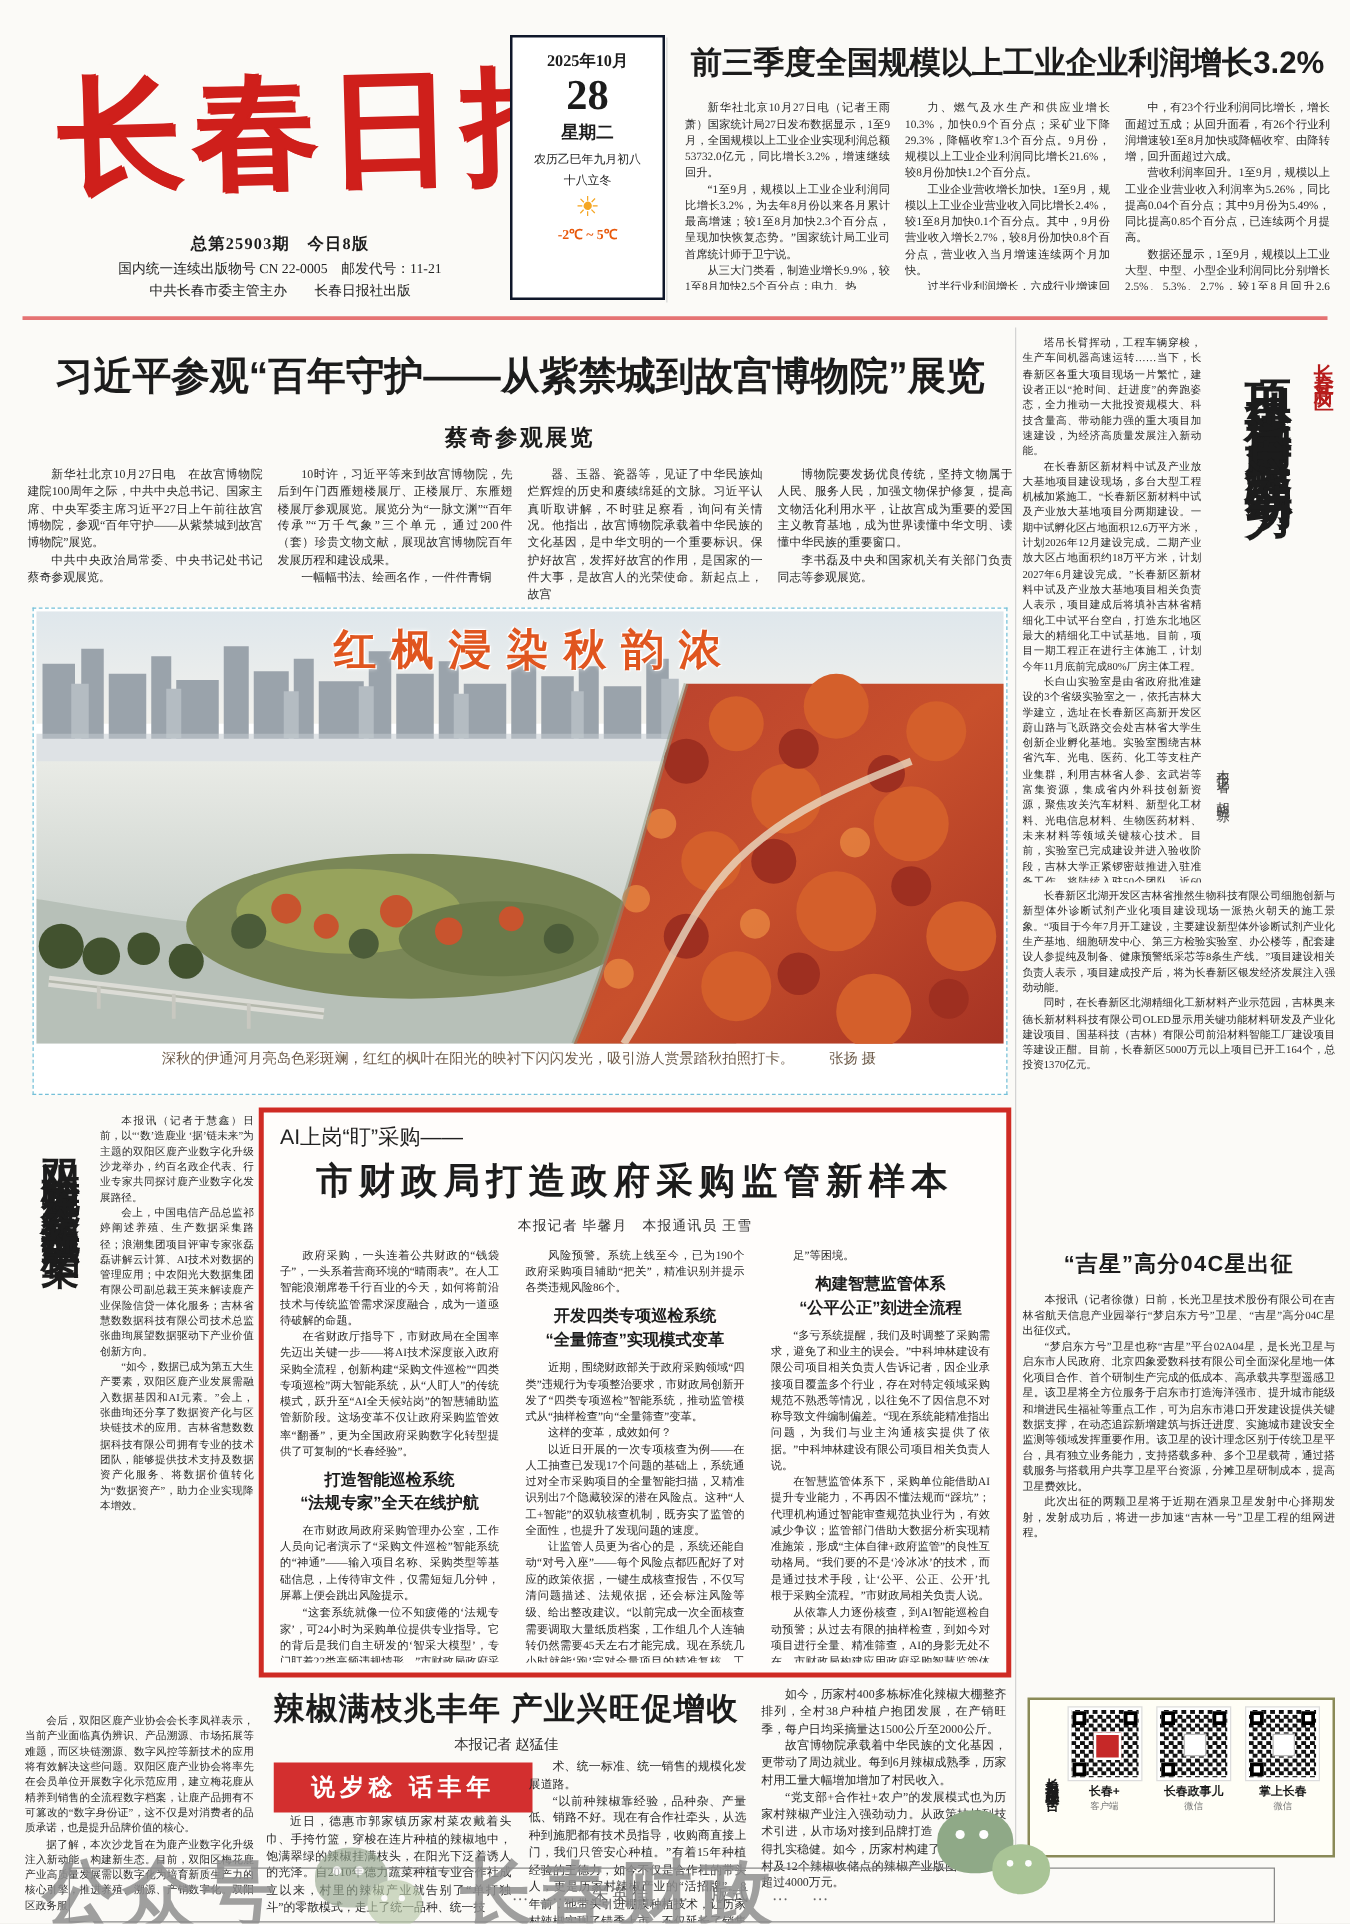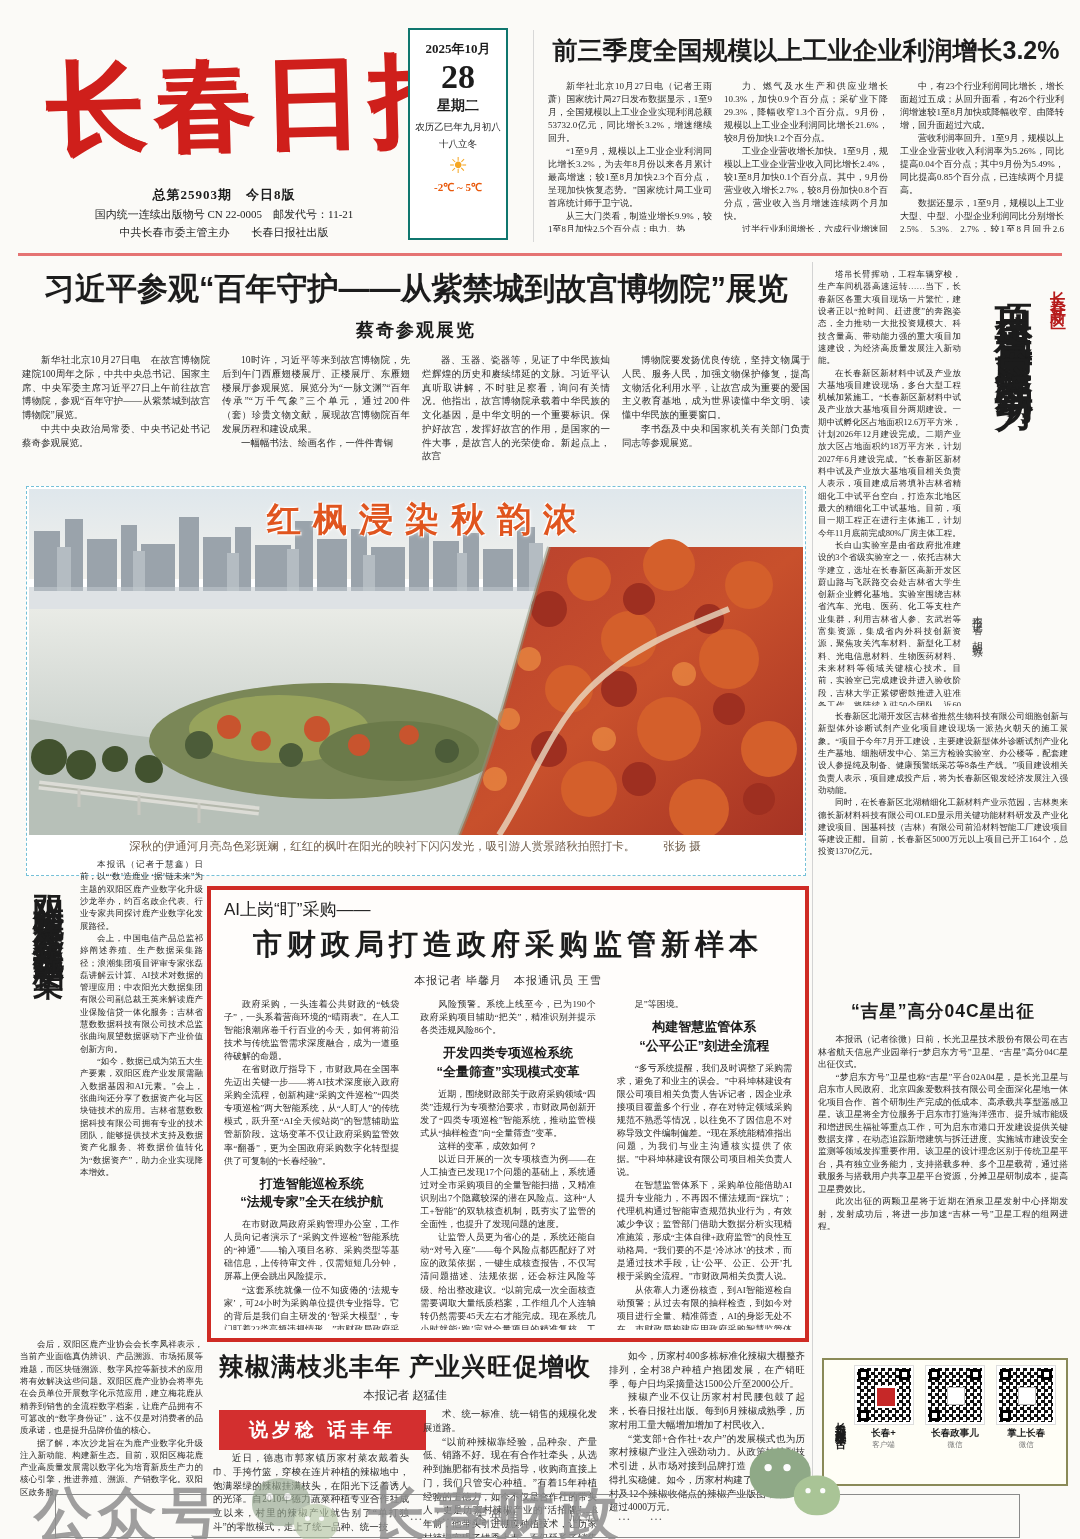--- a/index.html
+++ b/index.html
@@ -10,55 +10,55 @@
   .txt p{font-size:9px;line-height:1.45;text-align:justify;text-indent:2em;color:#2a2a2a;}
   .sans{font-family:"Liberation Sans",sans-serif;}
 
   
   #masthead-logo{left:46px;top:38px;width:446px;height:150px;font-size:100px;line-height:1.3;
     color:#cf1f1b;font-weight:900;letter-spacing:8px;font-family:"DejaVu Serif",serif;
     transform:rotate(-1.5deg);text-shadow:2px 1px 0 #cf1f1b;}
   #issue-info{left:38px;top:186px;width:372px;text-align:center;}
   #issue-info .l1{font-size:13px;font-weight:bold;letter-spacing:1px;}
   #issue-info .l2,#issue-info .l3{font-size:11px;margin-top:3px;color:#222;}
-  #date-box{left:408px;top:28px;width:100px;height:212px;border:2px solid #0f766e;
+  #date-box{left:408px;top:28px;width:124px;height:212px;border:2px solid #0f172a;
     text-align:center;background:#fff;box-sizing:border-box;padding-top:10px;}
   #date-box .dm{font-size:13px;font-weight:bold;}
   #date-box .dd{font-size:34px;font-weight:900;line-height:1.1;}
   #date-box .dw{font-size:14px;font-weight:bold;margin-top:2px;}
   #date-box .dl{font-size:9.5px;margin-top:6px;}
   #date-box .ds{font-size:9.5px;margin-top:4px;}
   #date-box .sun{font-size:22px;color:#f5a623;margin-top:4px;line-height:1;}
   #date-box .tmp{font-size:11px;font-weight:bold;color:#e8590c;margin-top:2px;}
   #header-divider{left:533px;top:30px;height:212px;border-left:1px solid #d8d8d8;}
   #top-article{left:548px;top:34px;width:516px;}
   #top-article .ta-title{font-size:25px;font-weight:900;text-align:center;letter-spacing:0px;line-height:1.3;}
   #top-article .ta-cols{display:flex;gap:12px;margin-top:13px;height:152px;overflow:hidden;}
   #top-article .ta-cols>div{width:164px;overflow:hidden;}
   #red-rule{left:18px;top:253px;width:1044px;height:3px;background:#e57373;}
 
   
   #main-article{left:22px;top:264px;width:788px;}
-  #main-article h1{margin:4px;font-size:31px;font-weight:900;text-align:center;letter-spacing:0;}
+  #main-article h1{margin:16px;font-size:31px;font-weight:900;text-align:center;letter-spacing:0;}
   #main-article h2{margin:8px 0 0 0;font-size:18px;font-weight:bold;text-align:center;letter-spacing:2px;}
   #main-article .ma-cols{display:flex;gap:12px;margin-top:12px;height:110px;overflow:hidden;}
   #main-article .ma-cols>div{width:188px;overflow:hidden;}
   #main-article .ma-cols p{font-size:9.5px;}
 
   
   #photo-block{left:26px;top:486px;width:780px;height:390px;border:1px dashed #74c0d8;
     background:#fff;padding:2px;box-sizing:border-box;}
   #photo-overlay-title{left:240px;top:10px;font-size:34px;font-weight:900;color:#e0551f;
     letter-spacing:12px;font-family:"DejaVu Serif",serif;
     text-shadow:0 0 4px #fff,1px 1px 0 #fff,-1px -1px 0 #fff;}
   #photo-caption-row{left:0;top:352px;width:776px;display:flex;justify-content:center;gap:28px;
     font-size:11.5px;color:#6d5b49;}
 
   
-  #deer{left:20px;top:856px;width:183px;height:650px;text-decoration:underline;}
+  #deer{left:20px;top:888px;width:183px;height:650px;text-decoration:underline;}
   #deer .deer-title{position:absolute;left:2px;top:14px;width:52px;height:505px;
     writing-mode:vertical-rl;font-size:31px;font-weight:900;letter-spacing:5px;line-height:52px;}
   #deer .deer-col{position:absolute;left:60px;top:2px;width:123px;height:478px;overflow:hidden;}
   #deer .deer-col p,#deer .deer-full p{font-size:8.5px;line-height:1.45;}
   #deer .deer-full{position:absolute;left:0;top:482px;width:183px;height:166px;overflow:hidden;}
 
   
   #procurement{left:207px;top:886px;width:602px;height:456px;border:4px solid #cf2b24;
     background:#fffdfb;box-sizing:border-box;padding:8px 13px;}
   #procurement .kicker{font-size:17px;color:#222;}
@@ -397,21 +397,21 @@
     <div class="badge sans">说岁稔 话丰年</div>
     <div class="ch-col1 txt">
         <p>近日，德惠市郭家镇历家村菜农戴着头巾、手挎竹篮，穿梭在连片种植的辣椒地中，饱满翠绿的辣椒挂满枝头，在阳光下泛着诱人的光泽。自2010年德力蔬菜种植专业合作社成立以来，村里的辣椒产业就告别了“单打独斗”的零散模式，走上了统一品种、统一技</p>
       </div>
     <div class="ch-col2 txt">
         <p>术、统一标准、统一销售的规模化发展道路。</p>
         <p>“以前种辣椒靠经验，品种杂、产量低、销路不好。现在有合作社牵头，从选种到施肥都有技术员指导，收购商直接上门，我们只管安心种植。”有着15年种植经验的王德力，如今不仅是合作社的带头人，更是历家村辣椒产业的“活招牌”。8年前，他带头引进棚膜种植技术，让历家村辣椒实现了错季上市，不仅延长了销售周期，也提高了价格。</p>
       </div>
     <div class="ch-col3 txt">
         <p>如今，历家村400多栋标准化辣椒大棚整齐排列，全村38户种植户抱团发展，在产销旺季，每户日均采摘量达1500公斤至2000公斤。</p>
-        <p>辣椒产业不仅让历家村村民腰包鼓了起来，长春日报社出版。每到6月辣椒成熟季，历家村用工量大幅增加增加了村民收入。</p>
+        <p>故宫博物院承载着中华民族的文化基因，更带动了周边就业。每到6月辣椒成熟季，历家村用工量大幅增加增加了村民收入。</p>
         <p>“党支部+合作社+农户”的发展模式也为历家村辣椒产业注入强劲动力。从政策扶持到技术引进，从市场对接到品牌打造，每一步都走得扎实稳健。如今，历家村构建了辐射周边7个村及12个辣椒收储点的辣椒产业版图，年产值超过4000万元。</p>
       </div>
   </div>
 
   <div class="abs" id="sidebar-rule"></div>
 
   <div class="abs" id="new-district">
     <div class="nd-kicker sans">长春新区</div>
     <div class="nd-title sans">项目建设为高质量发展注入强劲动力</div>
     <div class="nd-byline">本报记者　胡晓琼</div>

